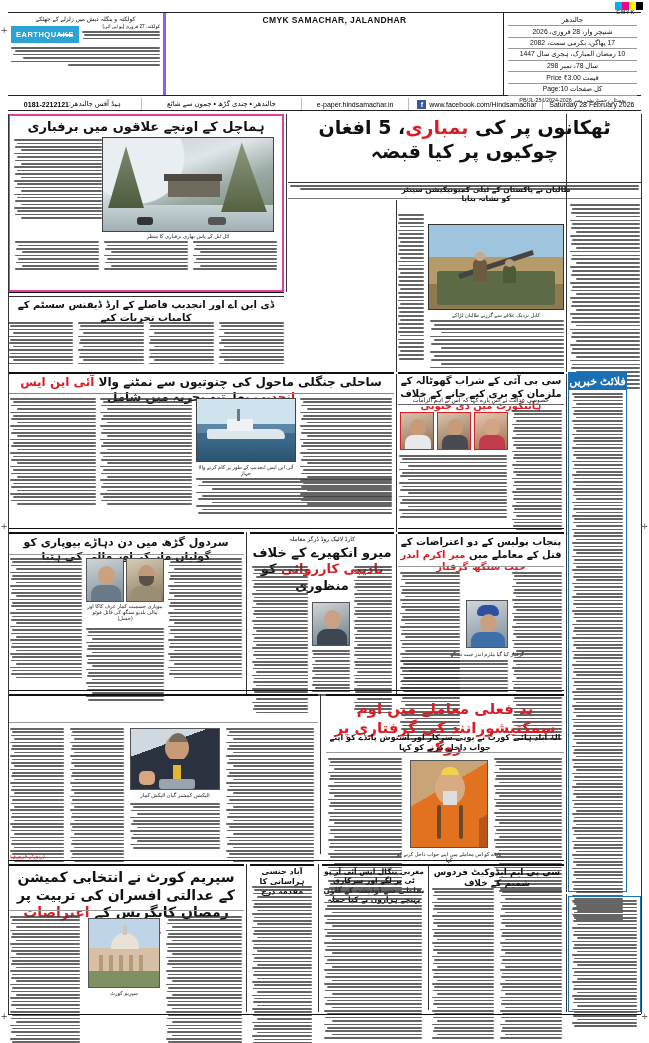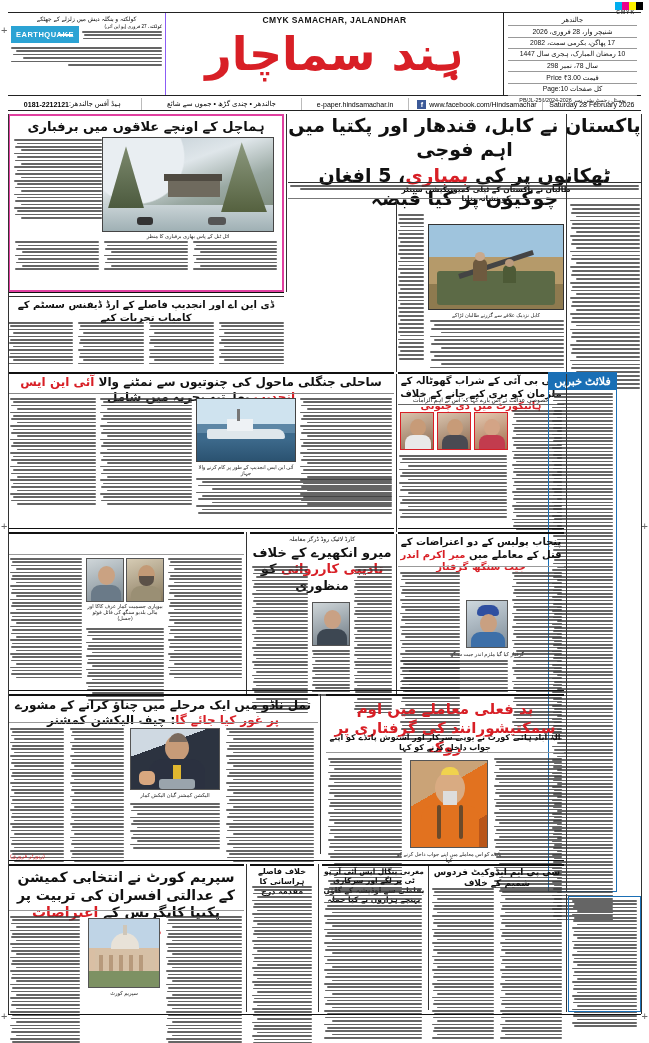--- a/index.html
+++ b/index.html
@@ -46,21 +46,21 @@
   .hl .r { color:#d81f26; }
 
   
   .cmyk { position:absolute; right:6px; top:2px; display:flex; gap:0; }
   .cmyk span { display:block; width:7px; height:8px; font-size:5px; color:#fff;
     text-align:center; line-height:8px; font-weight:bold; }
   .reg-mark { position:absolute; font-size:11px; color:#666; }
 
   .masthead { position:absolute; left:8px; top:12px; width:633px; height:84px;
      border-top:1px solid #222; border-bottom:1px solid #222; display:flex; }
-  .mh-left { width:158px; border-right:1px solid #8b5cf6; padding:2px 3px; }
+  .mh-left { width:158px; border-right:3px solid #8b5cf6; padding:2px 3px; }
   .mh-left .ttl { font-size:6px; text-align:center; color:#111; }
   .eq-badge { background:#2ba3d4; color:#fff; font-size:7.5px; font-weight:bold;
       letter-spacing:.5px; padding:4px 5px; display:inline-block; margin:2px 0; position:relative;}
   .eq-badge::after{ content:""; position:absolute; right:6px; top:3px; width:14px; height:12px;
       background:
         linear-gradient(to bottom,transparent 45%,#fff 45%,#fff 55%,transparent 55%);
   }
   .mh-center { flex:1; position:relative; }
   .mh-name { position:absolute; left:0; right:0; top:18px; text-align:center;
       font-family:"DejaVu Sans", sans-serif; font-weight:bold; color:#d81f26;
@@ -148,21 +148,20 @@
           <i></i>
           <i></i>
           <i></i>
           <i></i>
           <i class="short"></i>
       </div>
     </div>
 
     <div class="mh-center">
       <div class="mh-eng">CMYK SAMACHAR, JALANDHAR</div>
-      <div class="mh-name">ہِند سماچار</div>
     </div>
 
     <div class="mh-right">
       <div>جالندھر</div>
       <div>شنیچر وار، 28 فروری، 2026</div>
       <div>17 پھاگن، بکرمی سمت، 2082</div>
       <div>10 رمضان المبارک، ہجری سال 1447</div>
       <div>سال 78، نمبر 298</div>
       <div>قیمت Price ₹3.00</div>
       <div>کل صفحات Page:10</div>
@@ -178,23 +177,20 @@
     <div class="seg urdu" style="width:180px;justify-content:center">جالندھر • چندی گڑھ • جموں سے شائع</div>
     <div class="seg" style="width:120px;justify-content:center">e-paper.hindsamachar.in</div>
     <div class="seg" style="flex:1;justify-content:center">
       <span class="fb">f</span>
       <span>www.facebook.com/Hindsamachar</span>
     </div>
     <div class="seg" style="width:110px;justify-content:center">Saturday 28 February 2026</div>
   </div>
 
   <div style="position:absolute;left:288px;top:114px;width:353px;">
-    <div class="hl" style="font-size:19px">
-      <span>پاکستان نے کابل، قندھار اور پکتیا میں </span><span>اہم فوجی</span>
-    </div>
     <div class="hl" style="font-size:19px;margin-top:2px">
       <span>ٹھکانوں پر کی </span><span class="r">بمباری</span><span>، 5 افغان چوکیوں پر کیا </span><span>قبضہ</span>
     </div>
   </div>
   <div class="hrule" style="left:288px;top:182px;width:353px"></div>
   <div class="lines dense urdu" style="position:absolute;left:290px;top:185px;width:349px">
     <i></i>
       <i></i>
   </div>
   <div class="hrule" style="left:288px;top:198px;width:353px;background:#777"></div>
@@ -677,21 +673,21 @@
       <i></i>
       <i></i>
       <i></i>
       <i></i>
       <i></i>
       <i></i>
       <i></i>
       <i></i>
   </div>
 
-  <div class="boxed" style="position:absolute;left:548px;top:372px;width:69px;height:520px">
+  <div class="boxed" style="position:absolute;left:568px;top:372px;width:59px;height:520px">
     <div class="blue-banner" style="font-size:11px;padding:2px 0">فلائٹ خبریں</div>
     <div class="lines dense urdu" style="padding:3px 3px 0">
       <i></i>
         <i></i>
         <i></i>
         <i></i>
         <i></i>
         <i></i>
         <i></i>
         <i></i>
@@ -840,20 +836,21 @@
         <i></i>
         <i></i>
         <i></i>
         <i></i>
         <i></i>
         <i></i>
     </div>
   </div>
 
   <div class="hrule thick" style="left:8px;top:532px;width:236px"></div>
+  <div class="hl r" style="position:absolute;left:8px;top:536px;width:236px;font-size:11px">سردول گڑھ میں دن دہاڑے بیوپاری کو گولیاں مار کر اور مالی کی ہتیا</div>
   <div class="hrule" style="left:8px;top:554px;width:236px;background:#999"></div>
 
   <div style="position:absolute;left:86px;top:558px;width:78px">
     <div style="display:flex;gap:2px">
       <div class="photo" style="position:relative;width:38px;height:44px;border:1px solid #555">
         <div class="portrait" style="width:100%;height:100%;position:relative;background:linear-gradient(160deg,#cfd6d9,#7e8b93)">
           <div style="position:absolute;left:11px;top:7px;width:17px;height:19px;background:#caa282;border-radius:50%"></div>
           <div style="position:absolute;left:4px;bottom:0;width:30px;height:16px;background:#6a7a88;border-radius:9px 9px 0 0"></div>
         </div>
       </div>
@@ -1321,23 +1318,20 @@
       <i></i>
       <i></i>
       <i></i>
       <i></i>
       <i></i>
       <i></i>
       <i></i>
   </div>
 
   <div class="hrule thick" style="left:8px;top:694px;width:310px"></div>
-  <div class="hl" style="position:absolute;left:8px;top:698px;width:310px;font-size:12px">
-    <span>تمل ناڈو میں ایک مرحلے میں چناؤ کرانے کے مشورے </span><span class="r">پر غور کیا جائے گا</span><span>: چیف الیکشن کمشنر</span>
-  </div>
   <div class="hrule" style="left:8px;top:722px;width:310px;background:#999"></div>
 
   <div class="photo" style="left:130px;top:728px;width:90px;height:62px;border:1px solid #555">
     <div class="suit" style="width:100%;height:100%;position:relative">
       <div style="position:absolute;left:34px;top:6px;width:24px;height:26px;background:#c79b78;border-radius:50%"></div>
       <div style="position:absolute;left:38px;top:4px;width:18px;height:9px;background:#7a6a5e;border-radius:9px 9px 0 0"></div>
       <div style="position:absolute;left:18px;bottom:0;width:56px;height:30px;background:#2b3140;border-radius:14px 14px 0 0"></div>
       <div style="position:absolute;left:42px;bottom:0;width:8px;height:24px;background:#e0b72f"></div>
       <div style="position:absolute;left:8px;bottom:4px;width:16px;height:14px;background:#d8a77f;border-radius:5px"></div>
       <div style="position:absolute;left:28px;bottom:0;width:36px;height:10px;background:#9aa4ac;border-radius:3px"></div>
@@ -1484,21 +1478,21 @@
       <i></i>
       <i></i>
       <i></i>
       <i></i>
       <i></i>
   </div>
   <div style="position:absolute;left:10px;top:853px;font-size:5.5px;color:#d81f26;direction:rtl">(رپورٹر فروری)</div>
 
   <div class="hrule thick" style="left:8px;top:864px;width:236px"></div>
   <div class="hl" style="position:absolute;left:8px;top:869px;width:236px;font-size:14px">
-    <span>سپریم کورٹ نے انتخابی کمیشن کے عدالتی افسران کی تربیت پر پکتیا کانگریس کے </span><span class="r">اعتراضات مسترد</span><span> کیے</span>
+    <span>سپریم کورٹ نے انتخابی کمیشن کے عدالتی افسران کی تربیت پر رمضان کانگریس کے </span><span class="r">اعتراضات مسترد</span><span> کیے</span>
   </div>
   <div class="hrule" style="left:8px;top:910px;width:236px;background:#999"></div>
 
   <div class="photo" style="left:88px;top:918px;width:72px;height:70px;border:1px solid #555">
     <div class="court" style="width:100%;height:100%;position:relative">
       <div style="position:absolute;left:22px;top:14px;width:28px;height:18px;background:#e8e2d8;border-radius:14px 14px 0 0"></div>
       <div style="position:absolute;left:34px;top:6px;width:4px;height:10px;background:#cfc6b8"></div>
       <div style="position:absolute;left:6px;top:30px;width:60px;height:24px;background:#d6c0a6"></div>
       <div style="position:absolute;left:10px;top:36px;width:4px;height:18px;background:#b79a7c"></div>
       <div style="position:absolute;left:20px;top:36px;width:4px;height:18px;background:#b79a7c"></div>
@@ -1585,21 +1579,21 @@
       <i></i>
       <i></i>
       <i></i>
       <i></i>
       <i></i>
       <i></i>
       <i></i>
   </div>
 
   <div class="hrule thick" style="left:250px;top:864px;width:64px"></div>
-  <div class="hl b" style="position:absolute;left:250px;top:867px;width:64px;font-size:8px">خلاف فاصلے ہراسانی کا مقدمہ درج</div>
+  <div class="hl b" style="position:absolute;left:250px;top:867px;width:64px;font-size:8px">آباد جنسی ہراسانی کا مقدمہ درج</div>
   <div class="lines dense urdu" style="position:absolute;left:252px;top:886px;width:60px">
     <i></i>
       <i></i>
       <i></i>
       <i></i>
       <i></i>
       <i></i>
       <i></i>
       <i></i>
       <i></i>

